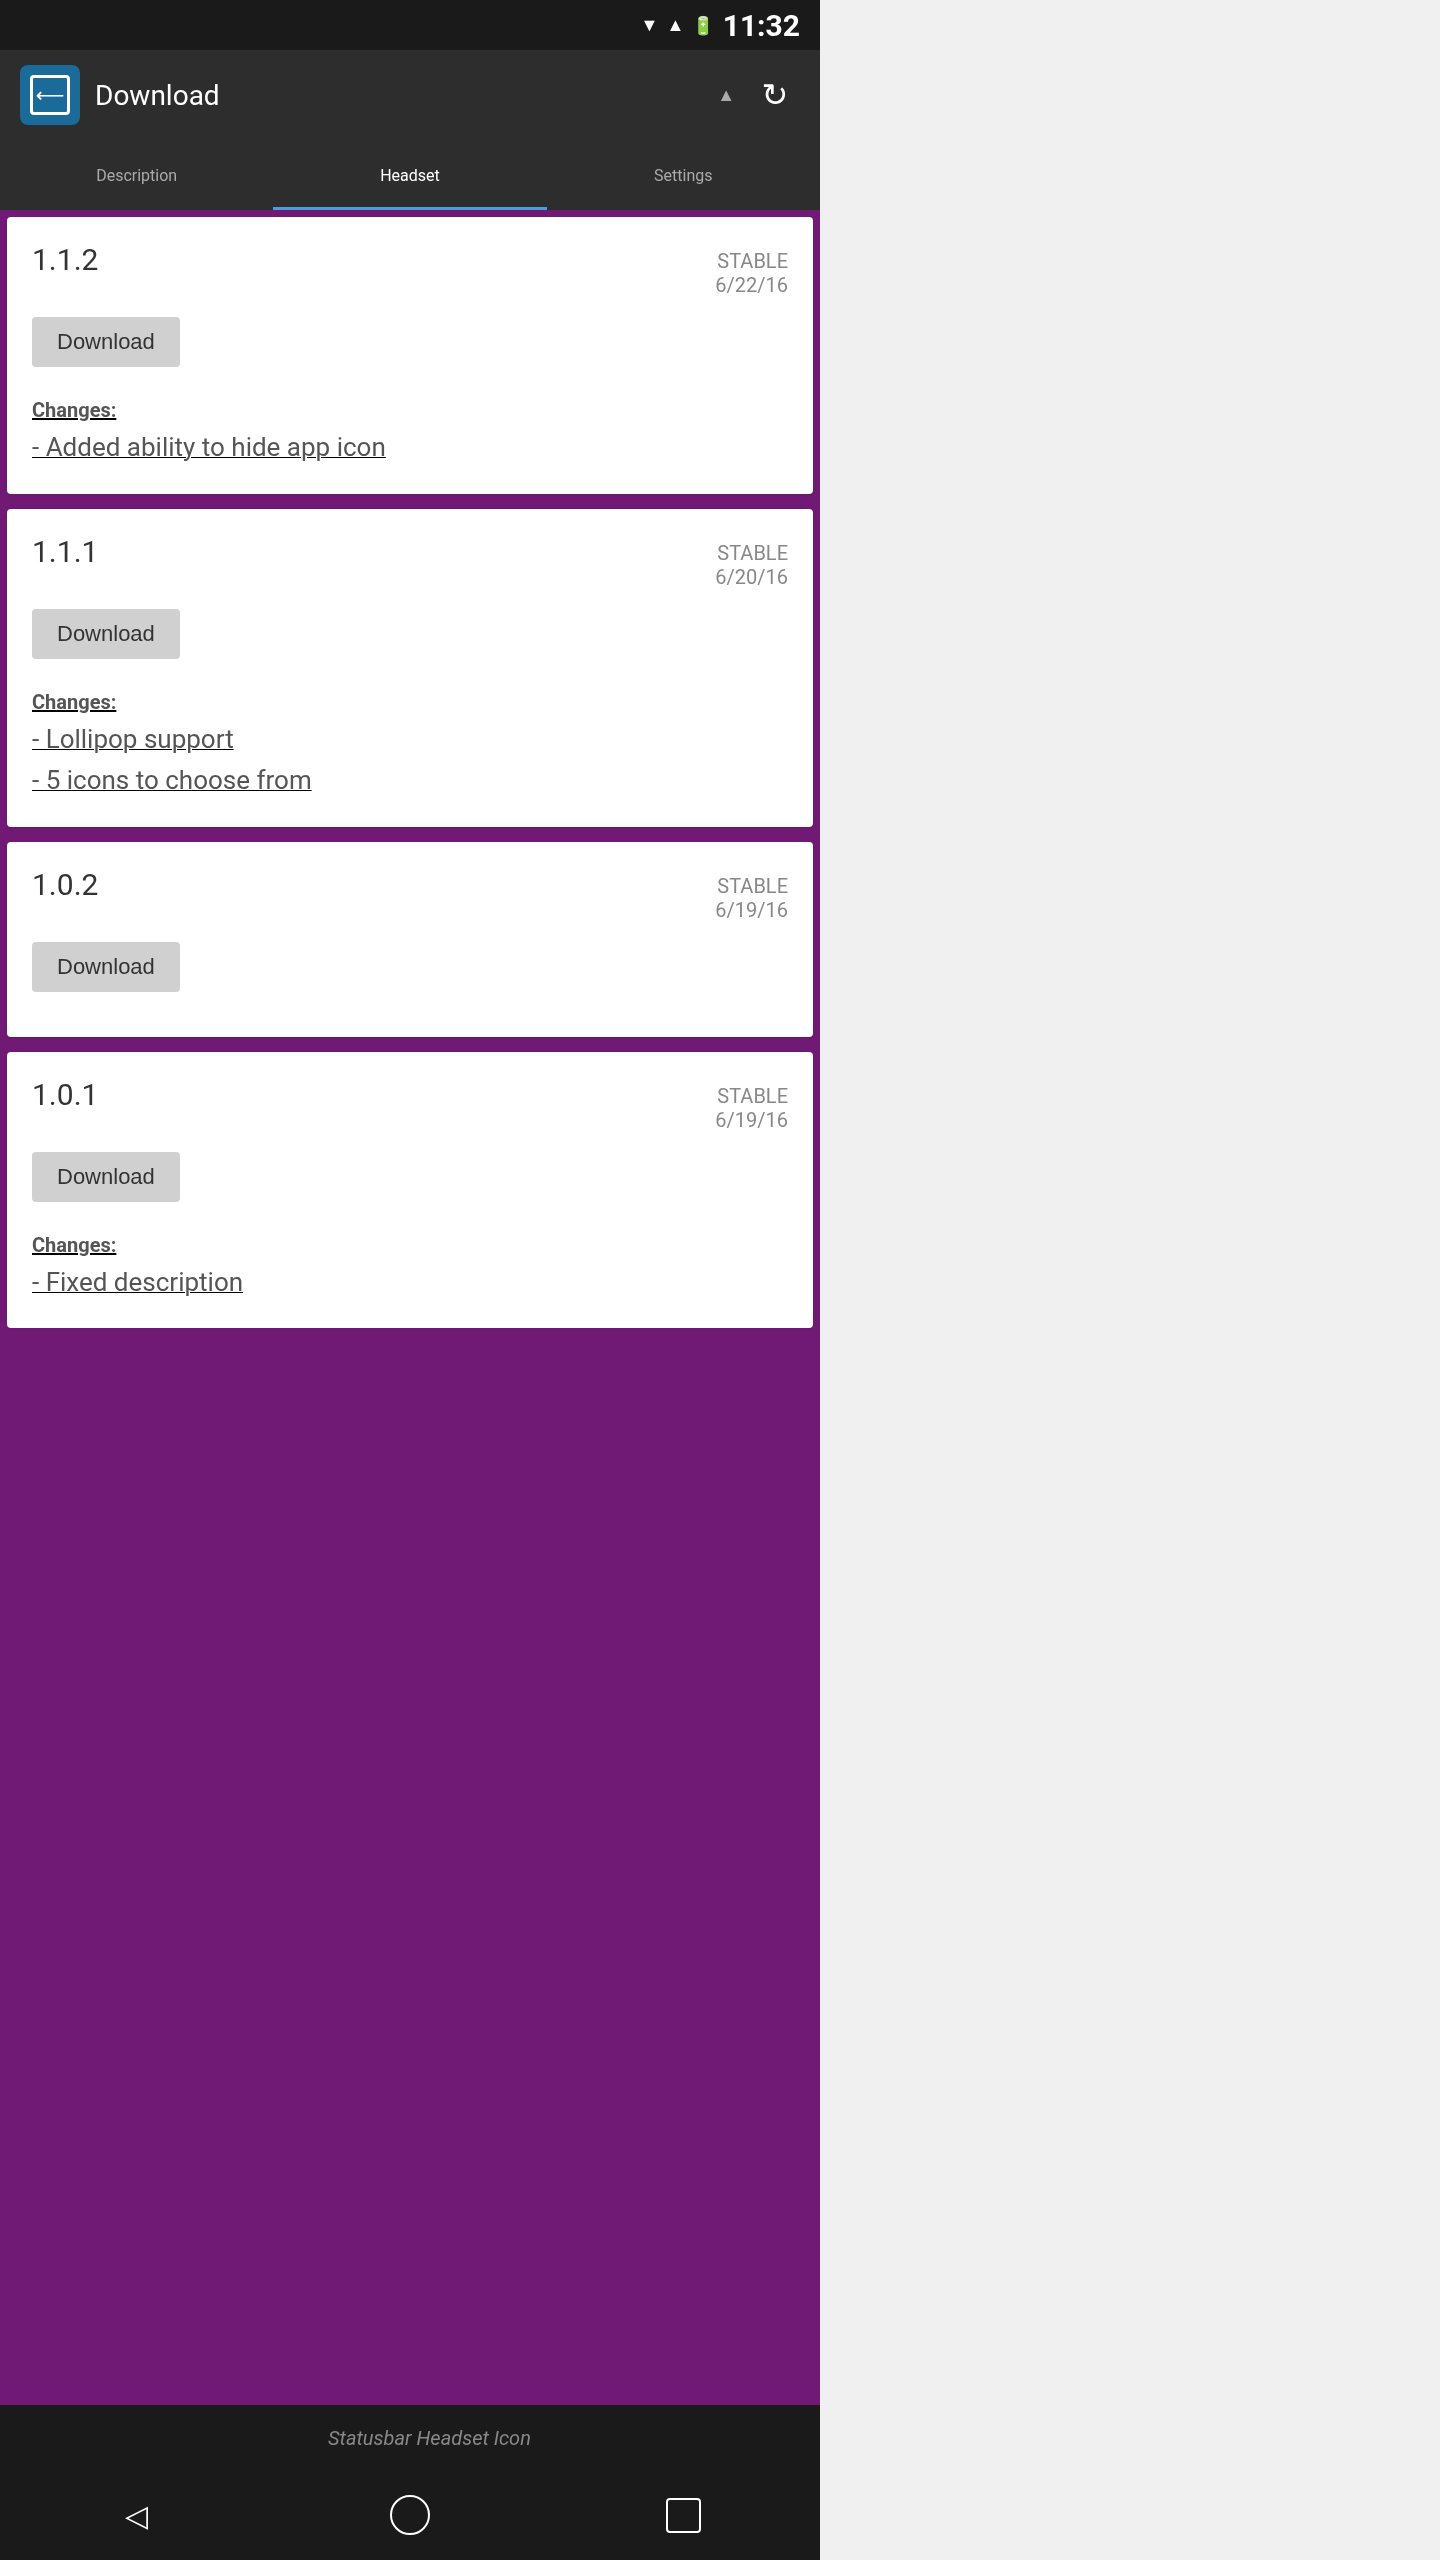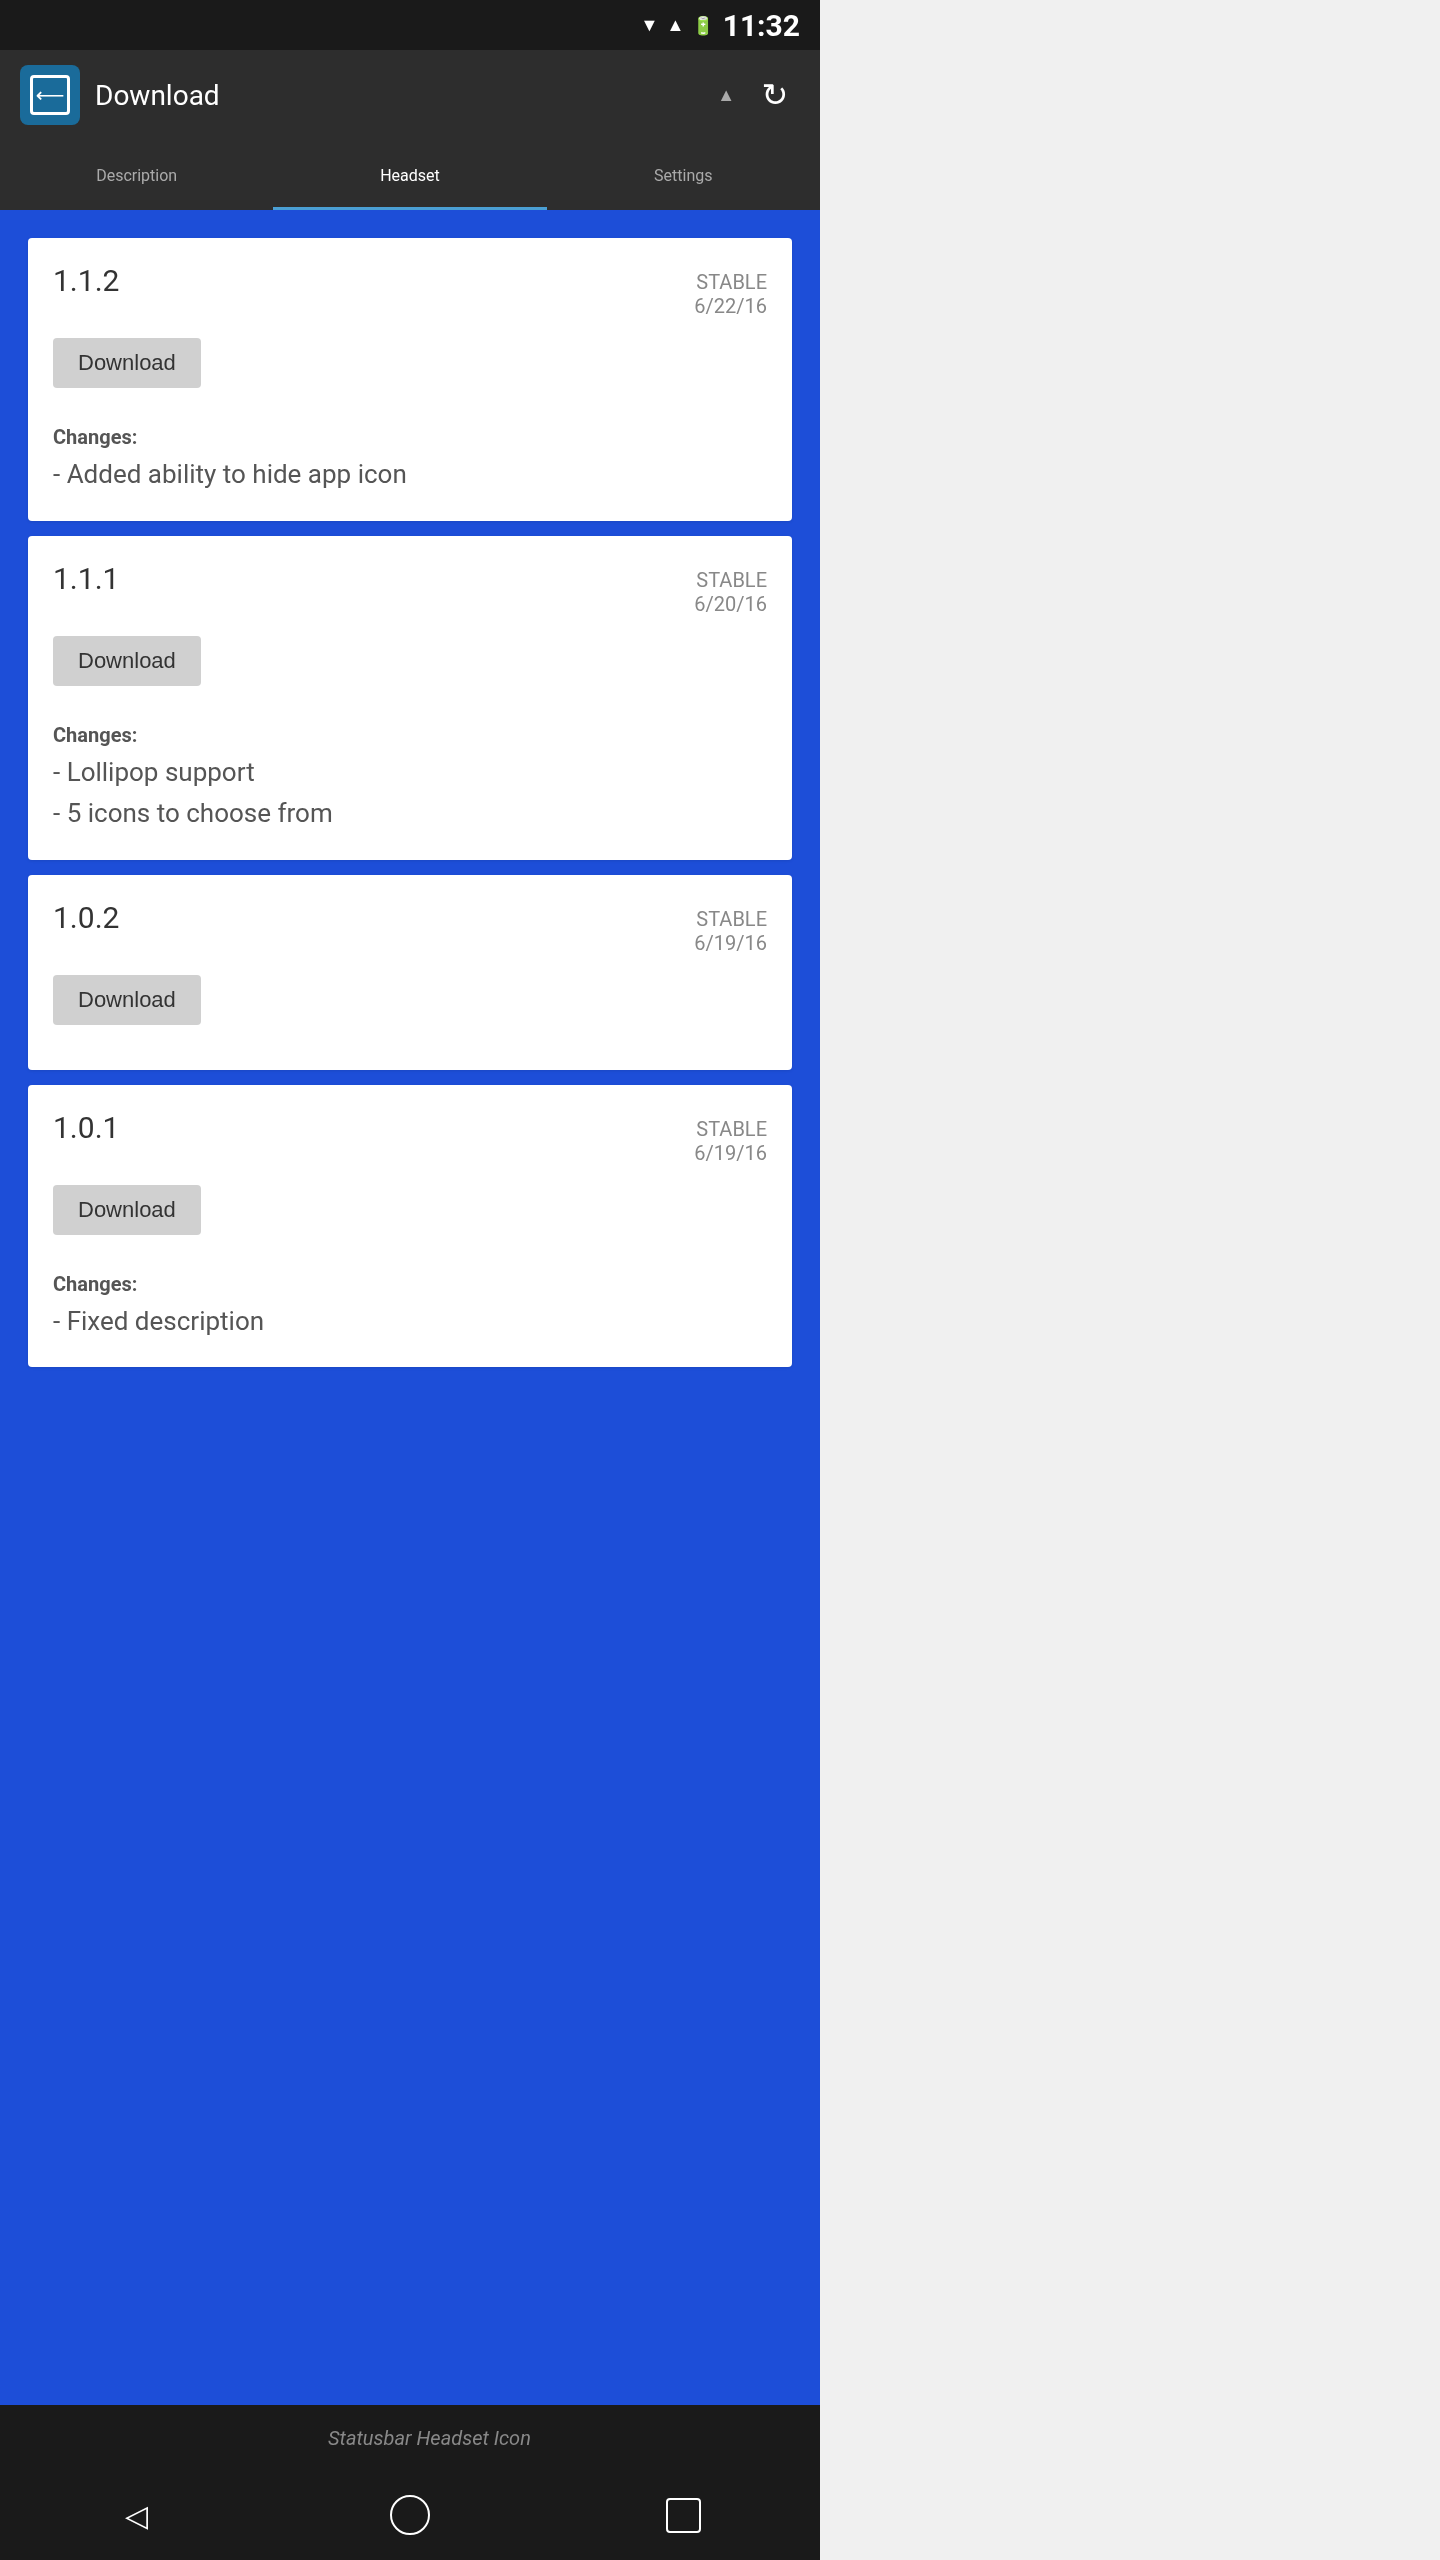--- a/index.html
+++ b/index.html
@@ -136,25 +136,25 @@
       bottom: 0;
       left: 0;
       right: 0;
       height: 3px;
       background: #4a9fd4;
     }
 
     
     .main-content {
       flex: 1;
-      padding: 28px;
+      padding: 7px;
       display: flex;
       flex-direction: column;
       gap: 15px;
-      background: #1d4ed8;
+      background: #701a75;
     }
 
     
     .version-card {
       background: white;
       border-radius: 4px;
       padding: 25px;
       box-shadow: 0 1px 3px rgba(0,0,0,0.1);
     }
 
@@ -194,21 +194,22 @@
       border-radius: 4px;
       padding: 12px 25px;
       font-size: 22px;
       color: #333333;
       cursor: pointer;
       display: inline-block;
       margin-bottom: 20px;
     }
 
     .changes-section {
-      margin-top: 17px;
+      margin-top: 11px;
+      text-decoration: underline;
     }
 
     .changes-label {
       font-size: 20px;
       color: #555555;
       font-weight: bold;
       display: block;
       margin-bottom: 5px;
     }
 

